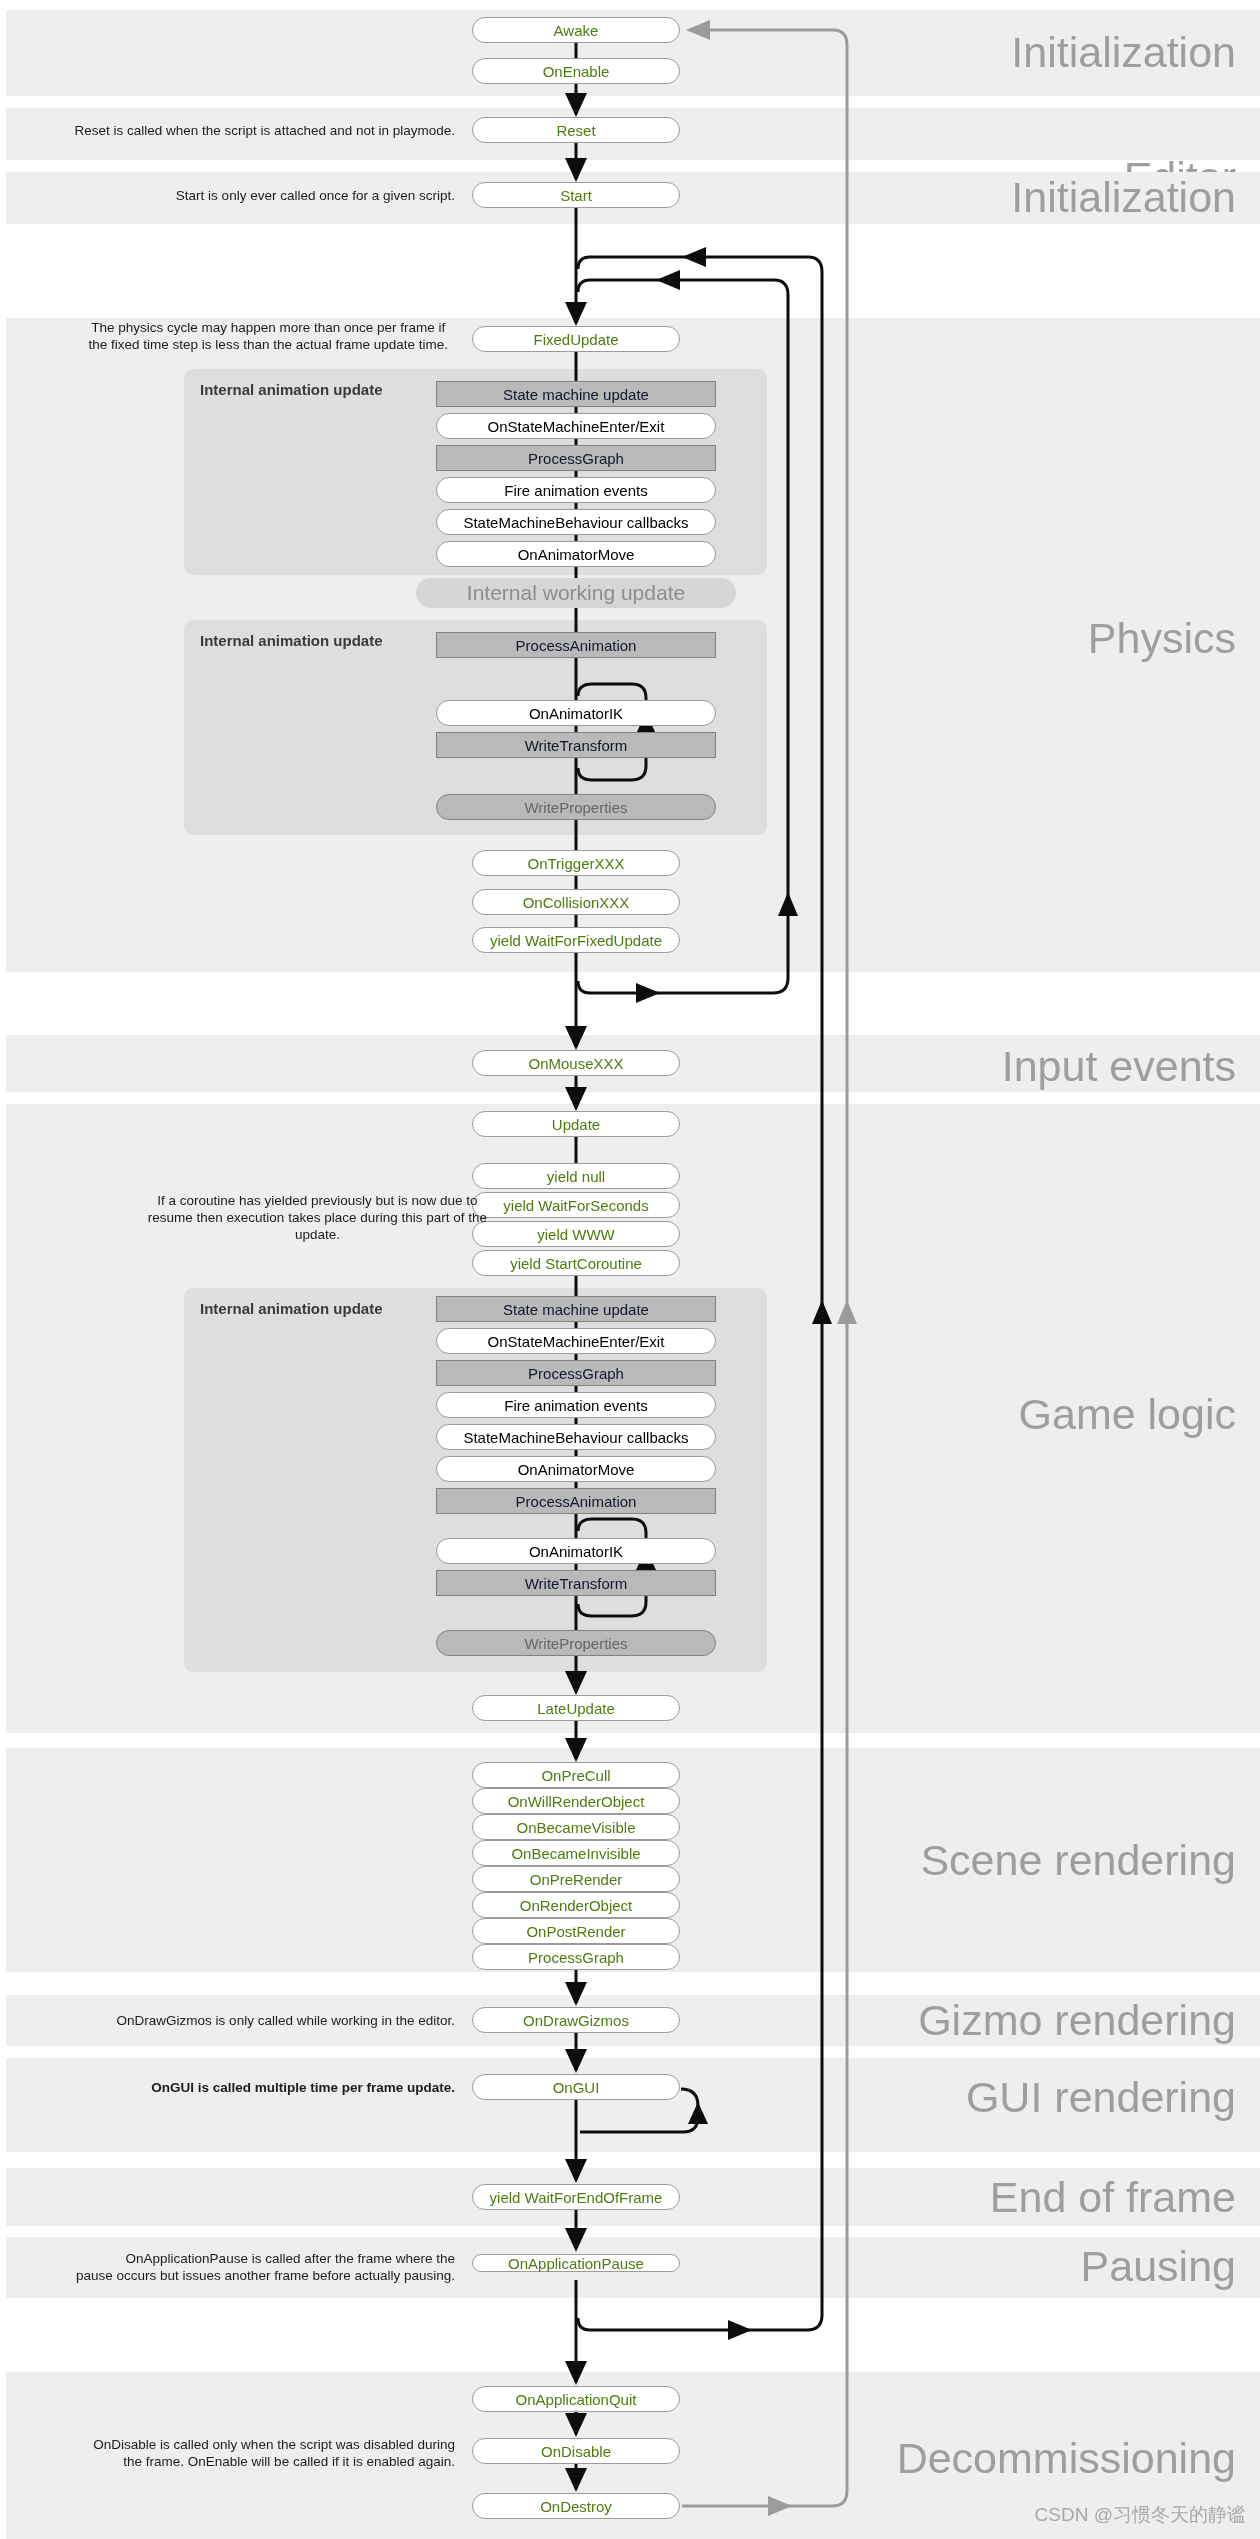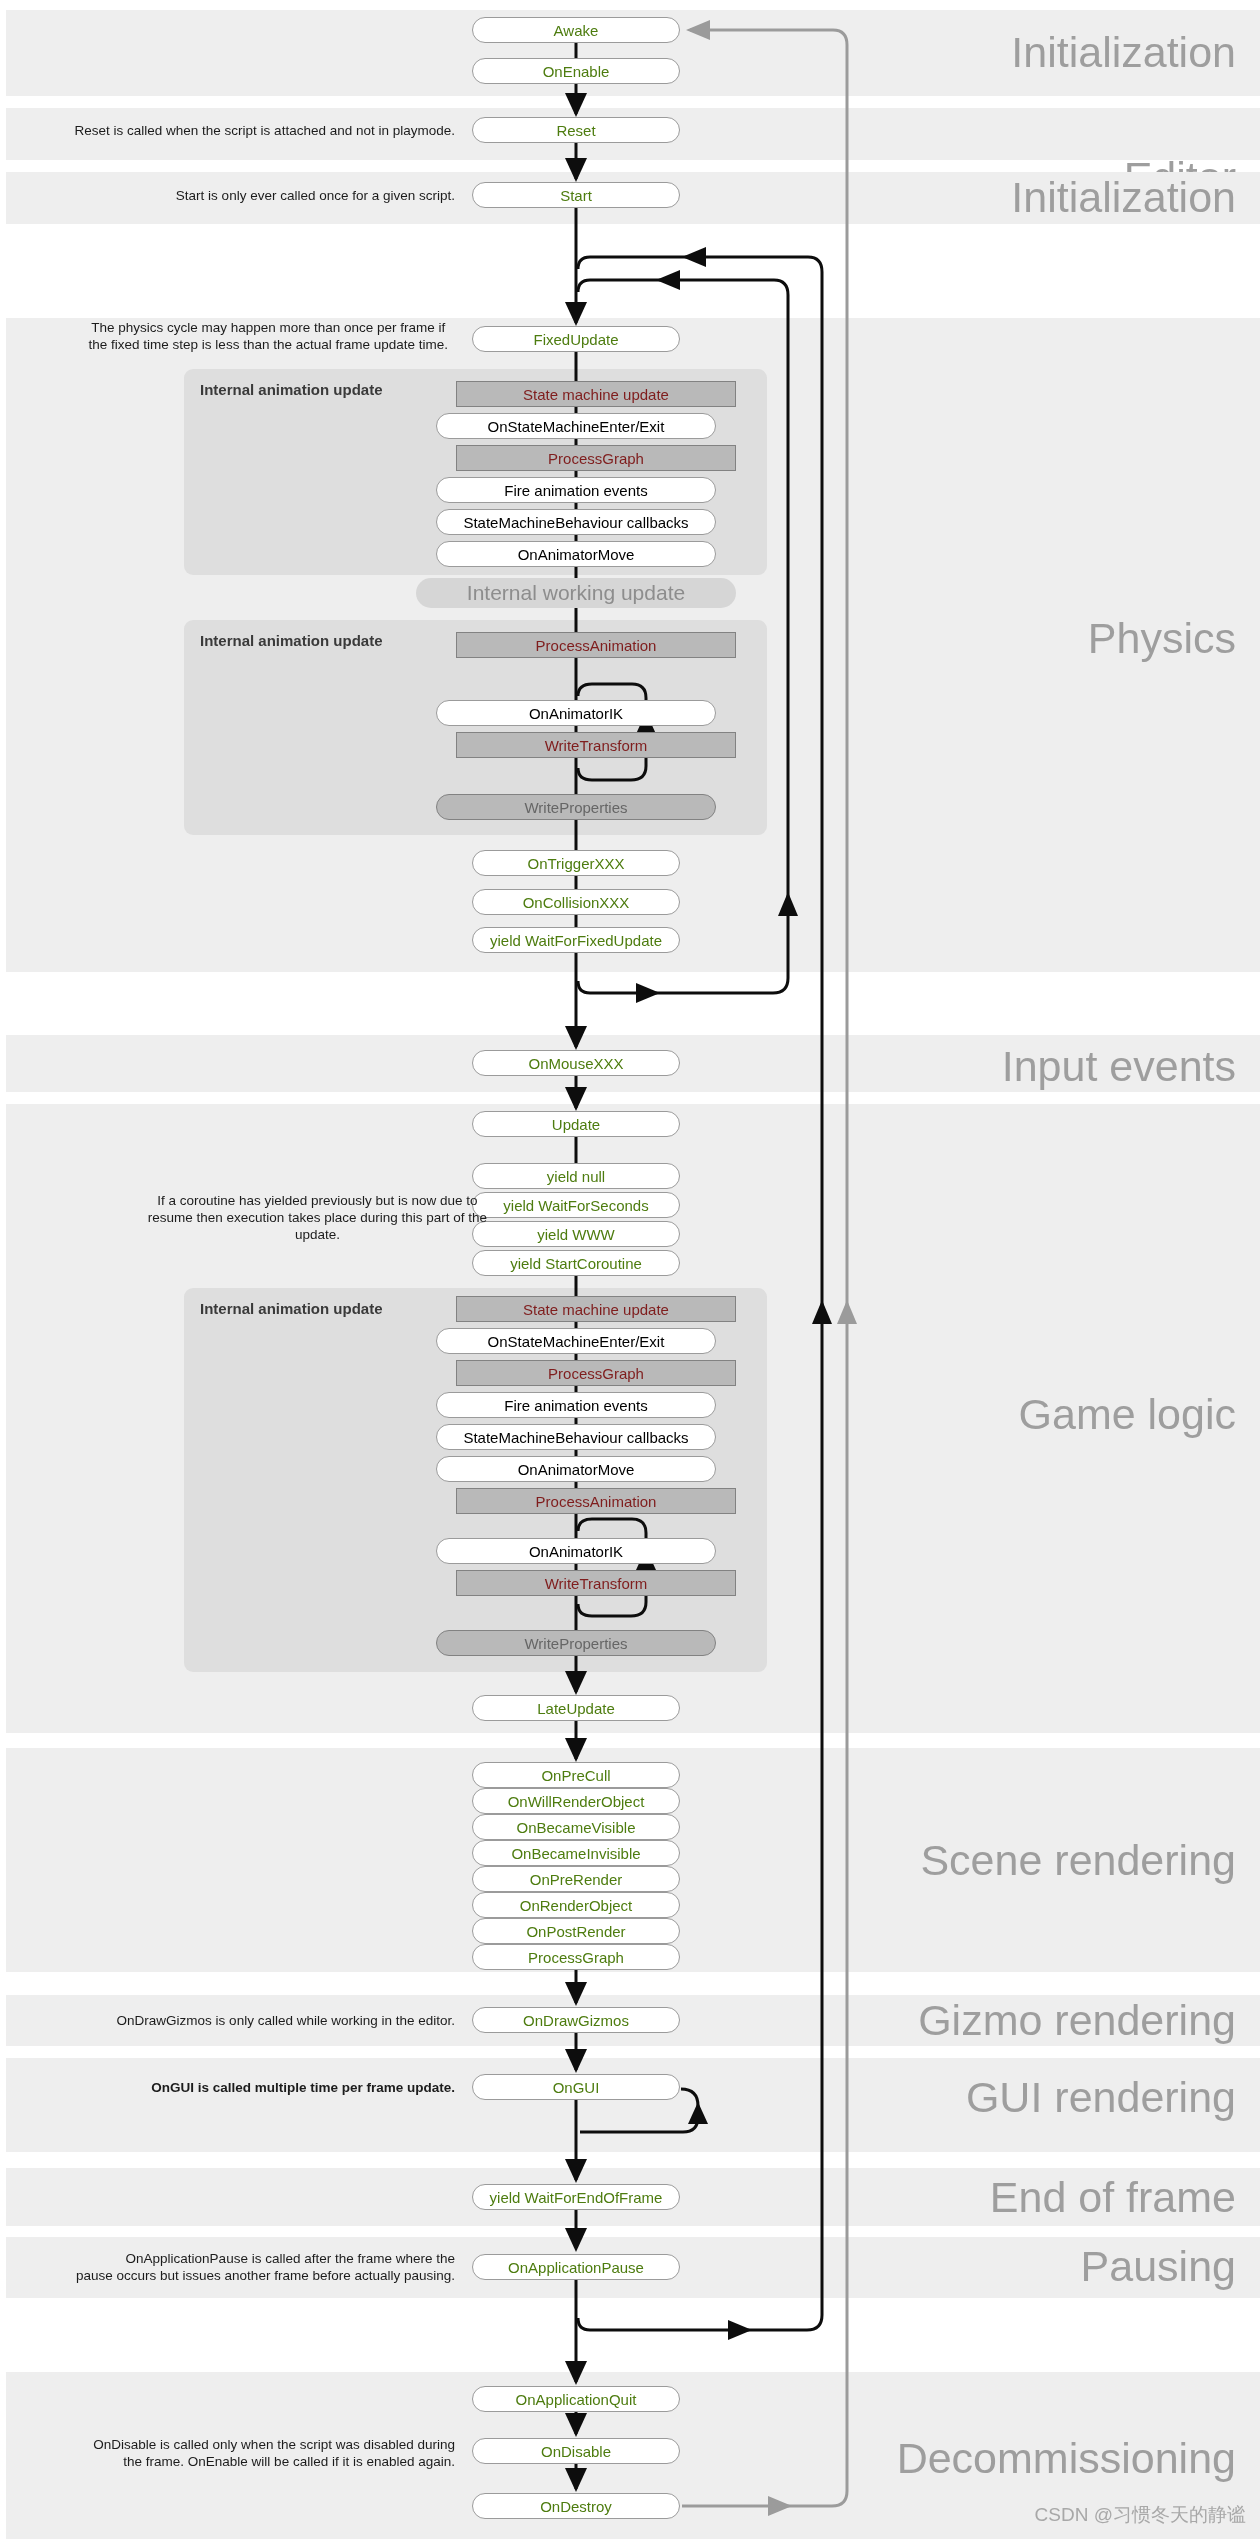--- a/index.html
+++ b/index.html
@@ -8,21 +8,21 @@
   .band{position:absolute;left:6px;right:0;background:#eeeeee;}
   .section-label{position:absolute;right:24px;height:60px;line-height:60px;
       font-size:43px;color:#9e9e9e;white-space:nowrap;text-align:right;}
   .container-box{position:absolute;background:#dedede;border-radius:9px;}
   .container-label{position:absolute;left:16px;top:12px;font-size:15px;font-weight:bold;color:#3a3a3a;}
   svg.wires{position:absolute;left:0;top:0;pointer-events:none;}
   .node{position:absolute;display:flex;align-items:center;justify-content:center;
         box-sizing:border-box;font-size:15px;white-space:nowrap;}
   .node.pill{background:#ffffff;border:1.6px solid #9b9b9b;border-radius:13px;color:#4d7c0f;}
   .node.widepill{background:#ffffff;border:1.6px solid #9b9b9b;border-radius:13px;color:#000;}
-  .node.gray{background:#b9b9b9;border:1.3px solid #828282;border-radius:0;color:#7f1d1d;margin-left:20px;}
+  .node.gray{background:#b9b9b9;border:1.3px solid #828282;border-radius:0;color:#0f172a;}
   .node.graypill{background:#b9b9b9;border:1.3px solid #828282;border-radius:13px;color:#666;}
   .node.bigpill{background:#d6d6d6;border:none;border-radius:15px;color:#8d8d8d;font-size:21px;}
   .note{position:absolute;font-size:13.5px;color:#1c1c1c;line-height:17px;white-space:nowrap;}
   .watermark{position:absolute;right:14px;top:2502px;font-size:19px;color:#a8a8a8;white-space:nowrap;}
 </style>
 </head>
 <body>
 
 <div id="stage">
 
@@ -180,21 +180,21 @@
       <div class="node pill" style="left: 472px; top: 1788px; width: 208px; height: 26px;">OnWillRenderObject</div>
       <div class="node pill" style="left: 472px; top: 1814px; width: 208px; height: 26px;">OnBecameVisible</div>
       <div class="node pill" style="left: 472px; top: 1840px; width: 208px; height: 26px;">OnBecameInvisible</div>
       <div class="node pill" style="left: 472px; top: 1866px; width: 208px; height: 26px;">OnPreRender</div>
       <div class="node pill" style="left: 472px; top: 1892px; width: 208px; height: 26px;">OnRenderObject</div>
       <div class="node pill" style="left: 472px; top: 1918px; width: 208px; height: 26px;">OnPostRender</div>
       <div class="node pill" style="left: 472px; top: 1944px; width: 208px; height: 26px;">ProcessGraph</div>
       <div class="node pill" style="left: 472px; top: 2007px; width: 208px; height: 26px;">OnDrawGizmos</div>
       <div class="node pill" style="left: 472px; top: 2074px; width: 208px; height: 26px;">OnGUI</div>
       <div class="node pill" style="left: 472px; top: 2184px; width: 208px; height: 26px;">yield WaitForEndOfFrame</div>
-      <div class="node pill" style="left: 472px; top: 2254px; width: 208px; height: 26px;">OnApplicationPause</div>
+      <div class="node pill" style="left: 472px; top: 2254px; width: 208px; height: 18px;">OnApplicationPause</div>
       <div class="node pill" style="left: 472px; top: 2386px; width: 208px; height: 26px;">OnApplicationQuit</div>
       <div class="node pill" style="left: 472px; top: 2438px; width: 208px; height: 26px;">OnDisable</div>
       <div class="node pill" style="left: 472px; top: 2493px; width: 208px; height: 26px;">OnDestroy</div>
     </div>
 
   <div id="notes">
       <div class="note" style="right: 805px; top: 121.5px; text-align: right;">
         <div>Reset is called when the script is attached and not in playmode.</div>
       </div>
       <div class="note" style="right: 805px; top: 186.5px; text-align: right;">

